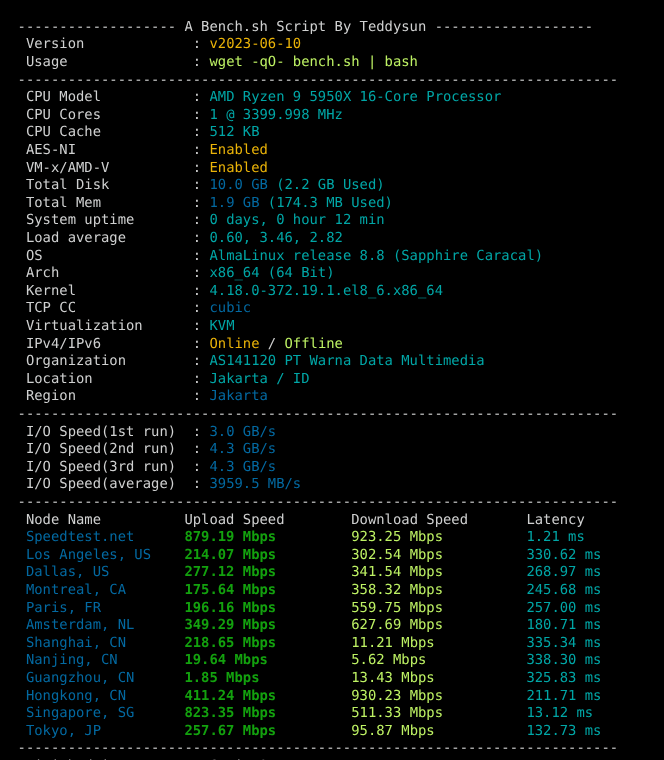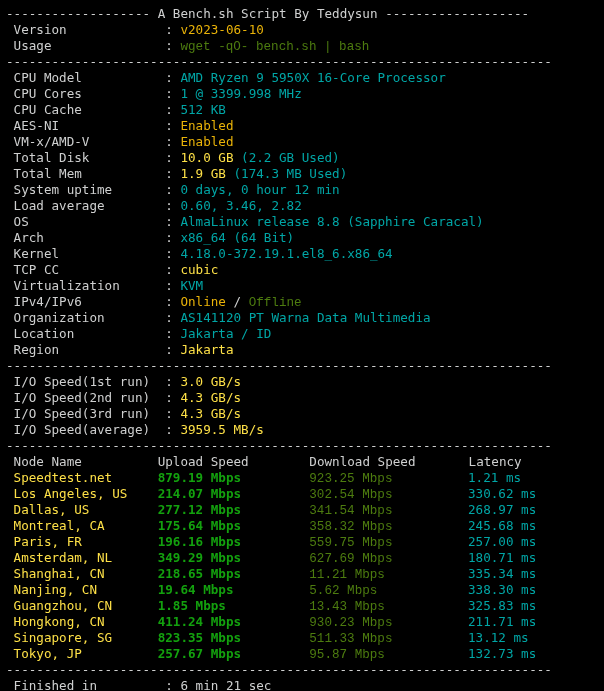--- a/index.html
+++ b/index.html
@@ -10,37 +10,37 @@
   body {
     width: 604px;
     height: 691px;
     overflow: hidden;
     font-family: "DejaVu Sans Mono", "Liberation Mono", monospace;
   }
   #term {
     width: 604px;
     height: 571px;
     background: #000000;
-    padding: 6px;
+    padding: 16px;
     box-sizing: border-box;
     font-family: "DejaVu Sans Mono", "Liberation Mono", monospace;
     font-size: 12.6px;
     line-height: 16px;
     white-space: pre;
     letter-spacing: 0px;
   }
   .line {
     height: 16px;
     white-space: pre;
     display: block;
   }
   .w  { color: #cfd0d0; }
   .g  { color: #eab308; }
   .gb { color: #13a10e; font-weight: bold; }
-  .r  { color: #4d7c0f; font-family: Liberation Mono, monospace; }
+  .r  { color: #bef264; }
   .c  { color: #00a6a6; margin-top: 44px; }
-  .y  { color: #fde047; }
+  .y  { color: #0369a1; }
   .sep { color: #cfd0d0; }
 </style>
 </head>
 <body>
 
 <div id="term"><div class="line"><span class="w">------------------- </span><span class="w">A Bench.sh Script By Teddysun</span><span class="w"> -------------------</span></div><div class="line"><span class="w"> Version             </span><span class="w">: </span><span class="g">v2023-06-10</span></div><div class="line"><span class="w"> Usage               </span><span class="w">: </span><span class="r">wget -qO- bench.sh | bash</span></div><div class="line"><span class="sep">------------------------------------------------------------------------</span></div><div class="line"><span class="w"> CPU Model           </span><span class="w">: </span><span class="c">AMD Ryzen 9 5950X 16-Core Processor</span></div><div class="line"><span class="w"> CPU Cores           </span><span class="w">: </span><span class="c">1 @ 3399.998 MHz</span></div><div class="line"><span class="w"> CPU Cache           </span><span class="w">: </span><span class="c">512 KB</span></div><div class="line"><span class="w"> AES-NI              </span><span class="w">: </span><span class="g">Enabled</span></div><div class="line"><span class="w"> VM-x/AMD-V          </span><span class="w">: </span><span class="g">Enabled</span></div><div class="line"><span class="w"> Total Disk          </span><span class="w">: </span><span class="y">10.0 GB</span><span class="c"> (2.2 GB Used)</span></div><div class="line"><span class="w"> Total Mem           </span><span class="w">: </span><span class="y">1.9 GB</span><span class="c"> (174.3 MB Used)</span></div><div class="line"><span class="w"> System uptime       </span><span class="w">: </span><span class="c">0 days, 0 hour 12 min</span></div><div class="line"><span class="w"> Load average        </span><span class="w">: </span><span class="c">0.60, 3.46, 2.82</span></div><div class="line"><span class="w"> OS                  </span><span class="w">: </span><span class="c">AlmaLinux release 8.8 (Sapphire Caracal)</span></div><div class="line"><span class="w"> Arch                </span><span class="w">: </span><span class="c">x86_64 (64 Bit)</span></div><div class="line"><span class="w"> Kernel              </span><span class="w">: </span><span class="c">4.18.0-372.19.1.el8_6.x86_64</span></div><div class="line"><span class="w"> TCP CC              </span><span class="w">: </span><span class="y">cubic</span></div><div class="line"><span class="w"> Virtualization      </span><span class="w">: </span><span class="c">KVM</span></div><div class="line"><span class="w"> IPv4/IPv6           </span><span class="w">: </span><span class="g">Online</span><span class="w"> / </span><span class="r">Offline</span></div><div class="line"><span class="w"> Organization        </span><span class="w">: </span><span class="c">AS141120 PT Warna Data Multimedia</span></div><div class="line"><span class="w"> Location            </span><span class="w">: </span><span class="c">Jakarta / ID</span></div><div class="line"><span class="w"> Region              </span><span class="w">: </span><span class="y">Jakarta</span></div><div class="line"><span class="sep">------------------------------------------------------------------------</span></div><div class="line"><span class="w"> I/O Speed(1st run)  </span><span class="w">: </span><span class="y">3.0 GB/s</span></div><div class="line"><span class="w"> I/O Speed(2nd run)  </span><span class="w">: </span><span class="y">4.3 GB/s</span></div><div class="line"><span class="w"> I/O Speed(3rd run)  </span><span class="w">: </span><span class="y">4.3 GB/s</span></div><div class="line"><span class="w"> I/O Speed(average)  </span><span class="w">: </span><span class="y">3959.5 MB/s</span></div><div class="line"><span class="sep">------------------------------------------------------------------------</span></div><div class="line"><span class="w"> Node Name          </span><span class="w">Upload Speed        </span><span class="w">Download Speed       </span><span class="w">Latency</span></div><div class="line"><span class="y"> Speedtest.net      </span><span class="gb">879.19 Mbps         </span><span class="r">923.25 Mbps          </span><span class="c">1.21 ms</span></div><div class="line"><span class="y"> Los Angeles, US    </span><span class="gb">214.07 Mbps         </span><span class="r">302.54 Mbps          </span><span class="c">330.62 ms</span></div><div class="line"><span class="y"> Dallas, US         </span><span class="gb">277.12 Mbps         </span><span class="r">341.54 Mbps          </span><span class="c">268.97 ms</span></div><div class="line"><span class="y"> Montreal, CA       </span><span class="gb">175.64 Mbps         </span><span class="r">358.32 Mbps          </span><span class="c">245.68 ms</span></div><div class="line"><span class="y"> Paris, FR          </span><span class="gb">196.16 Mbps         </span><span class="r">559.75 Mbps          </span><span class="c">257.00 ms</span></div><div class="line"><span class="y"> Amsterdam, NL      </span><span class="gb">349.29 Mbps         </span><span class="r">627.69 Mbps          </span><span class="c">180.71 ms</span></div><div class="line"><span class="y"> Shanghai, CN       </span><span class="gb">218.65 Mbps         </span><span class="r">11.21 Mbps           </span><span class="c">335.34 ms</span></div><div class="line"><span class="y"> Nanjing, CN        </span><span class="gb">19.64 Mbps          </span><span class="r">5.62 Mbps            </span><span class="c">338.30 ms</span></div><div class="line"><span class="y"> Guangzhou, CN      </span><span class="gb">1.85 Mbps           </span><span class="r">13.43 Mbps           </span><span class="c">325.83 ms</span></div><div class="line"><span class="y"> Hongkong, CN       </span><span class="gb">411.24 Mbps         </span><span class="r">930.23 Mbps          </span><span class="c">211.71 ms</span></div><div class="line"><span class="y"> Singapore, SG      </span><span class="gb">823.35 Mbps         </span><span class="r">511.33 Mbps          </span><span class="c">13.12 ms</span></div><div class="line"><span class="y"> Tokyo, JP          </span><span class="gb">257.67 Mbps         </span><span class="r">95.87 Mbps           </span><span class="c">132.73 ms</span></div><div class="line"><span class="sep">------------------------------------------------------------------------</span></div><div class="line"><span class="w"> Finished in         </span><span class="w">: </span><span class="w">6 min 21 sec</span></div></div>
 
 </body></html>

